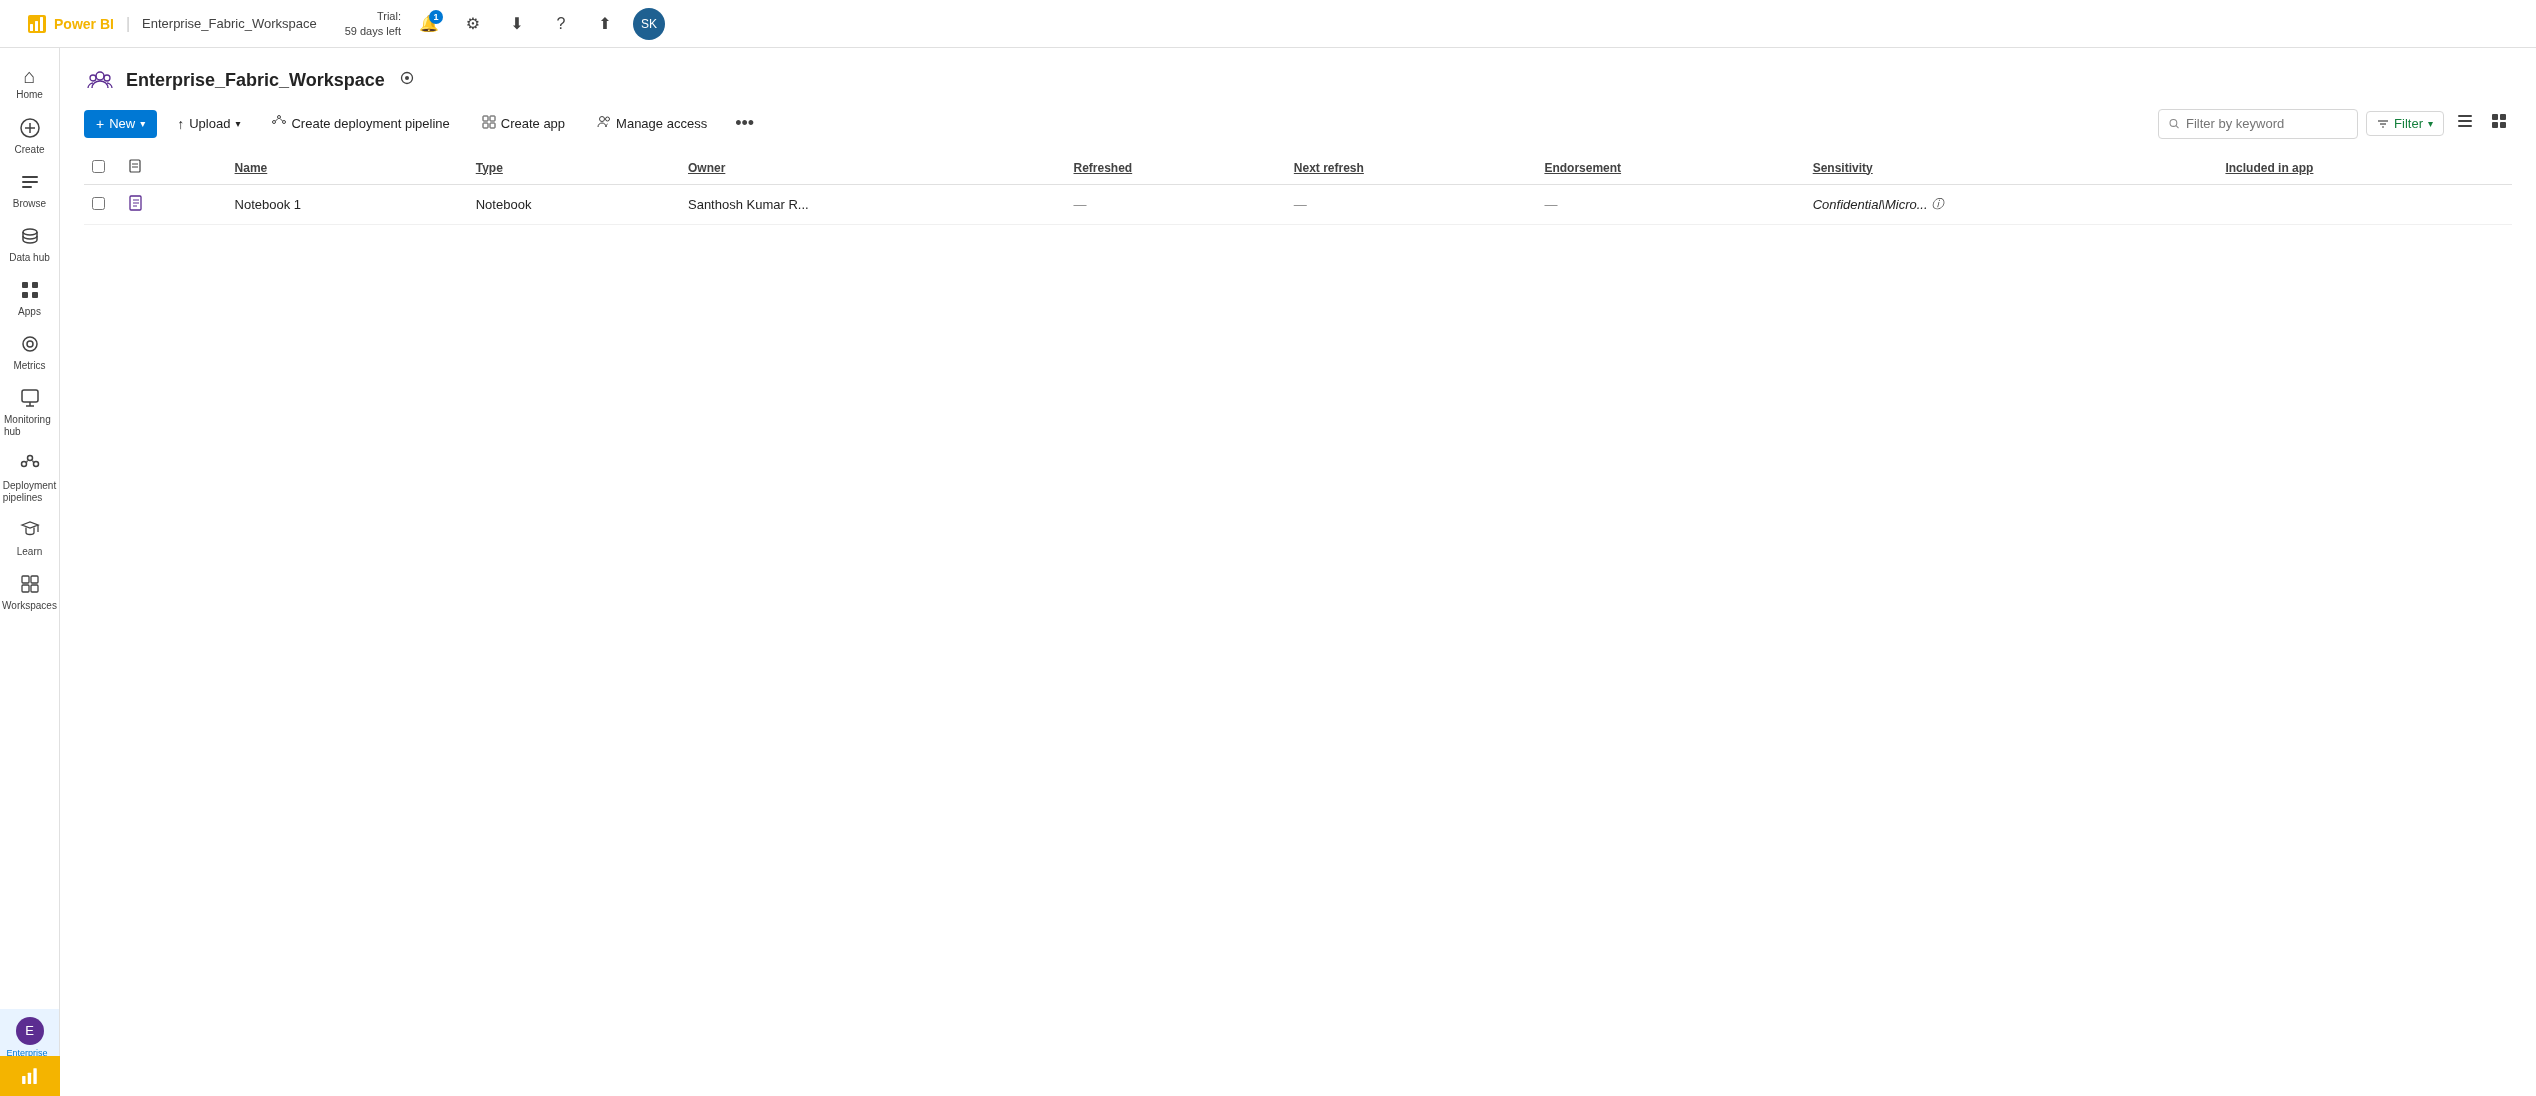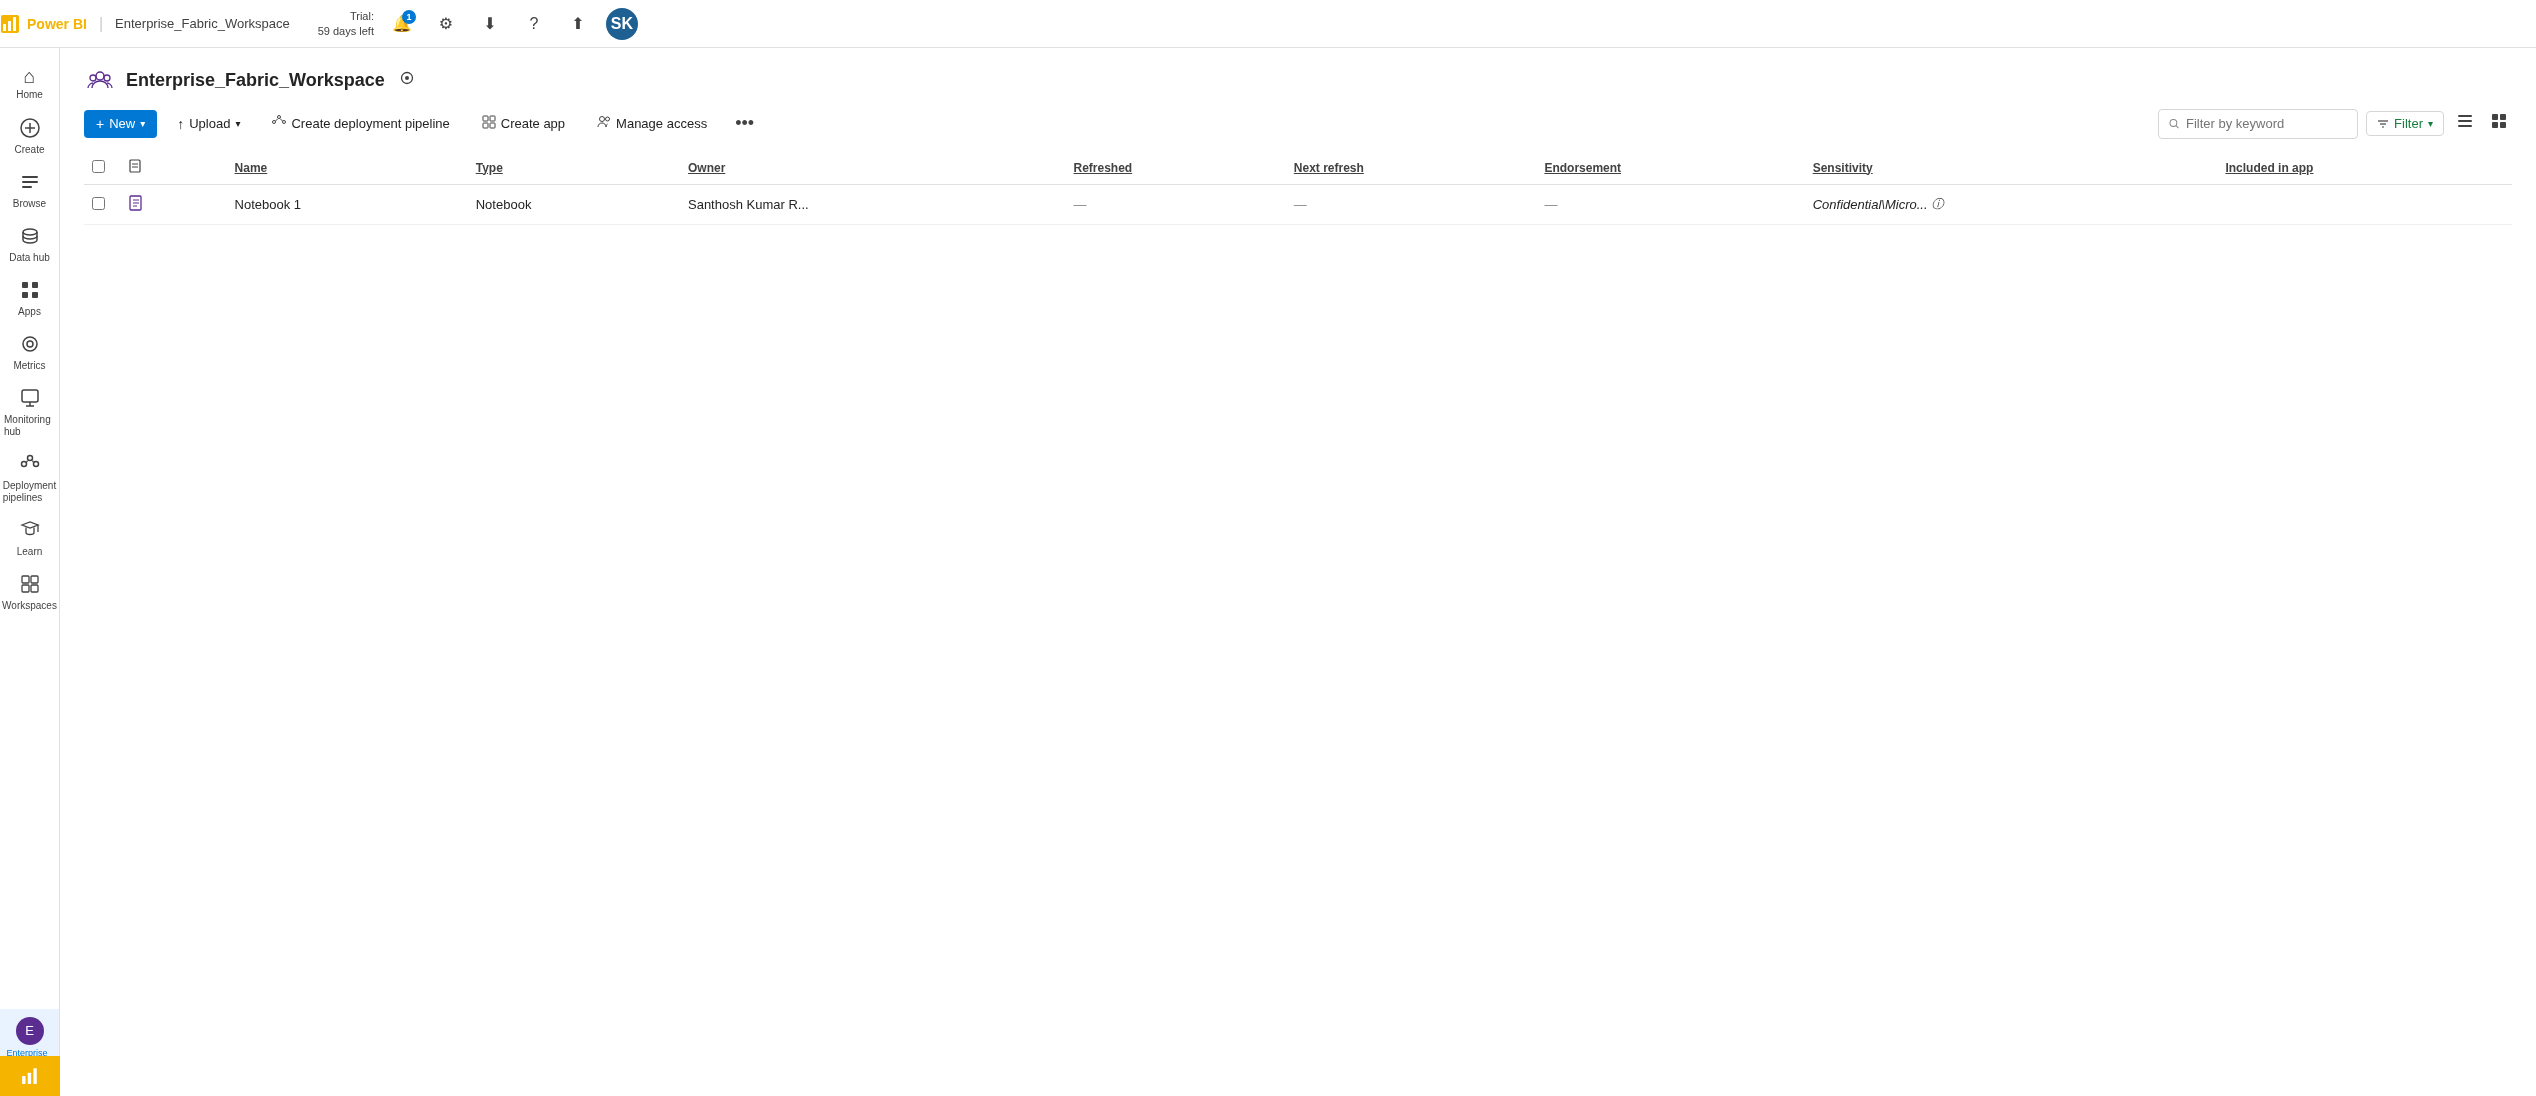--- a/index.html
+++ b/index.html
@@ -5,21 +5,21 @@
     * { box-sizing: border-box; margin: 0; padding: 0; }
     body { font-family: 'Segoe UI', Arial, sans-serif; font-size: 13px; background: #fff; color: #242424; display: flex; flex-direction: column; height: 100vh; overflow: hidden; }
 
     
     .topbar {
       height: 48px;
       background: #fff;
       border-bottom: 1px solid #e0e0e0;
       display: flex;
       align-items: center;
-      padding: 0 1px;
+      padding: 0 28px;
       gap: 12px;
       flex-shrink: 0;
       z-index: 10;
     }
     .topbar-logo {
       display: flex;
       align-items: center;
       gap: 8px;
     }
     .topbar-logo-icon {
@@ -82,22 +82,22 @@
       width: 14px; height: 14px;
       border-radius: 50%;
       display: flex; align-items: center; justify-content: center;
       font-weight: bold;
     }
     .avatar {
       width: 32px; height: 32px;
       border-radius: 50%;
       background: #1e6091;
       color: #fff;
-      font-size: 16px;
-      font-weight: 700;
+      font-size: 12px;
+      font-weight: 400;
       display: flex; align-items: center; justify-content: center;
       cursor: pointer;
     }
 
     
     .main-layout {
       display: flex;
       flex: 1;
       overflow: hidden;
     }

